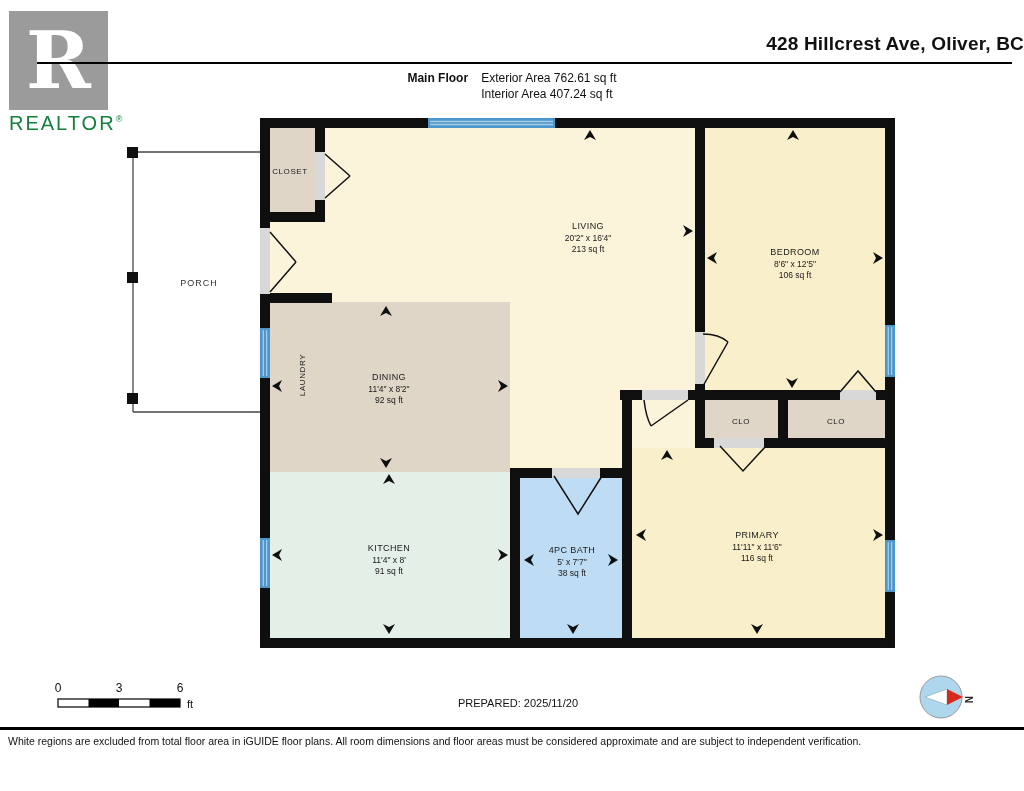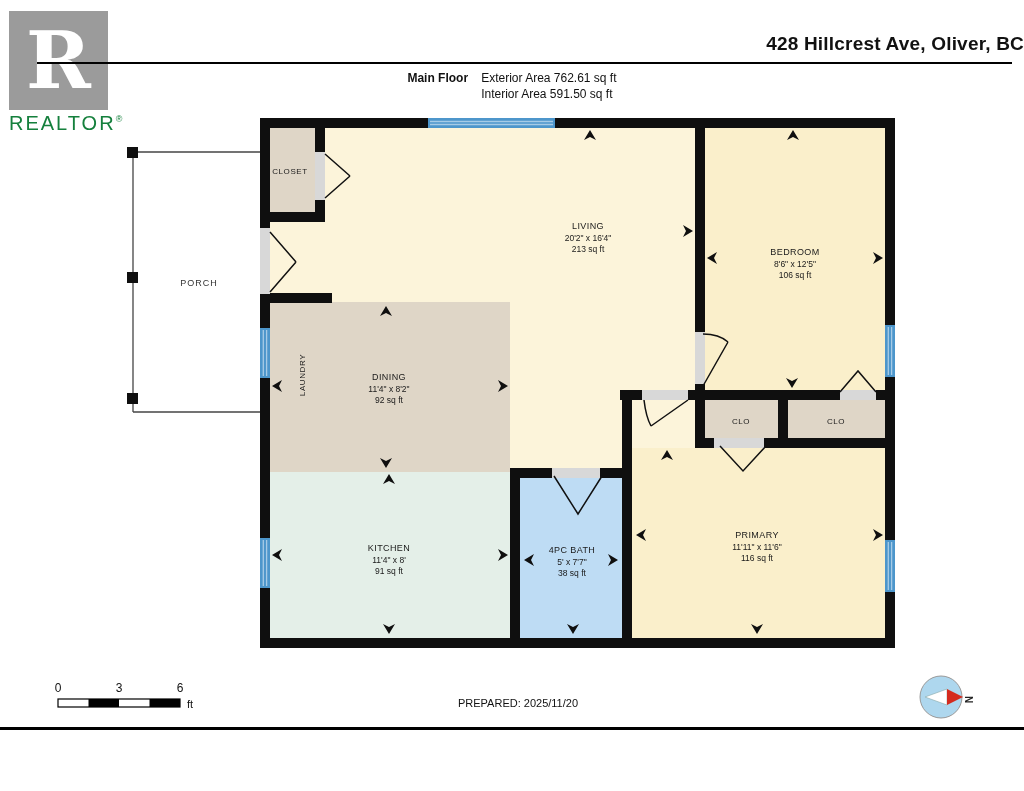--- a/index.html
+++ b/index.html
@@ -44,21 +44,21 @@
     <div class="logo-text"><span>REALTOR</span><sup>®</sup></div>
   </div>
 
   <div class="page-title">428 Hillcrest Ave, Oliver, BC</div>
   <div class="title-rule"></div>
 
   <div class="subtitle">
     <span class="floor-label">Main Floor</span>
     <span class="areas">
       <div>Exterior Area 762.61 sq ft</div>
-      <div>Interior Area 591.50 sq ft</div>
+      <div>Interior Area 407.24 sq ft</div>
     </span>
   </div>
 
   <svg class="plan-svg" width="1024" height="791" viewBox="0 0 1024 791">
 
     <g>
       <rect x="265" y="123" width="625" height="520" fill="#FCF4DA"></rect>
       <rect x="703" y="126" width="184" height="266" fill="#FAEFCB"></rect>
       <rect x="632" y="448" width="253" height="192" fill="#FAEFCB"></rect>
       <rect x="268" y="302" width="242" height="170" fill="#DFD6C7"></rect>
@@ -224,14 +224,15 @@
 
     <g>
       <circle cx="941" cy="697" r="21" fill="#AED7EE" stroke="#999" stroke-width="1"></circle>
       <polygon points="925,697 947,689 947,705" fill="#ffffff" stroke="#8aa" stroke-width="0.6"></polygon>
       <polygon points="947,689 963,697 947,705" fill="#D42B1E"></polygon>
       <text class="north" x="966" y="701" transform="rotate(90 968,698)">N</text>
     </g>
   </svg>
 
   <div class="footer-bar"></div>
+  <div class="disclaimer">White regions are excluded from total floor area in iGUIDE floor plans. All room dimensions and floor areas must be considered approximate and are subject to independent verification.</div>
 
 </div>
 
 </body></html>

